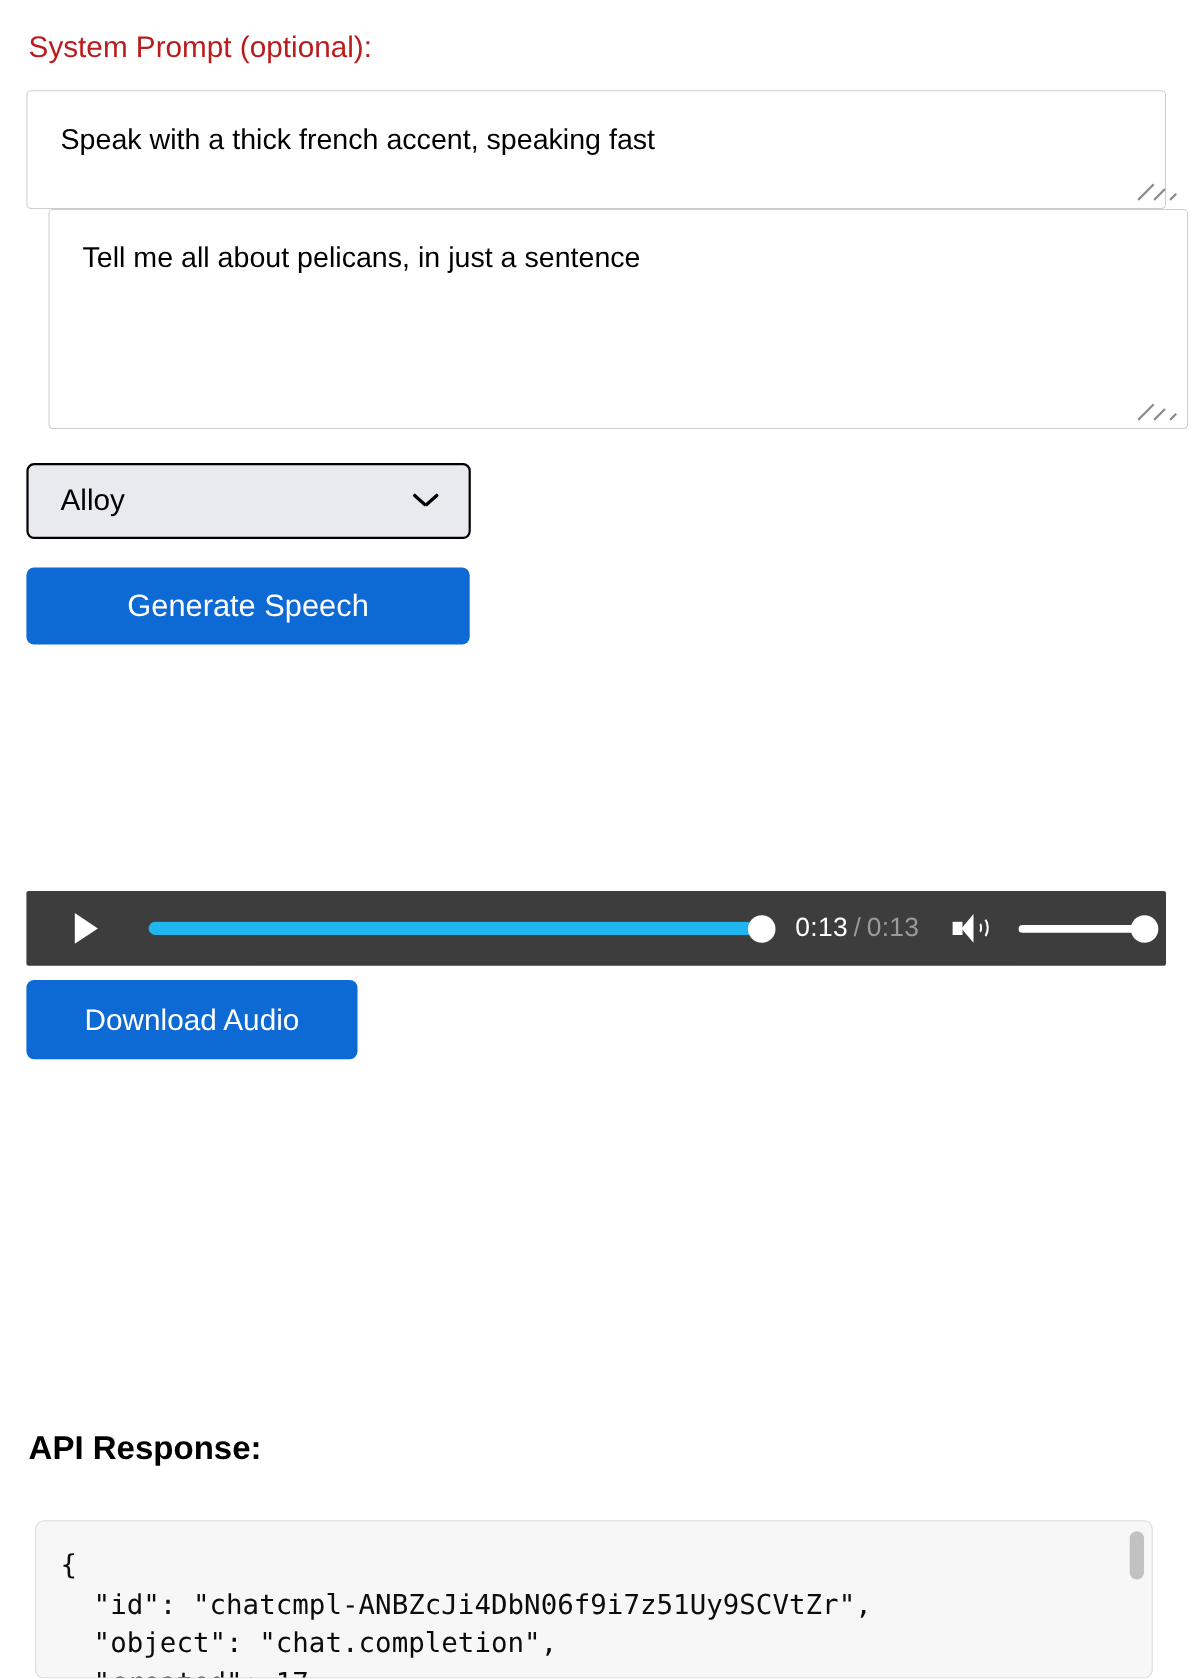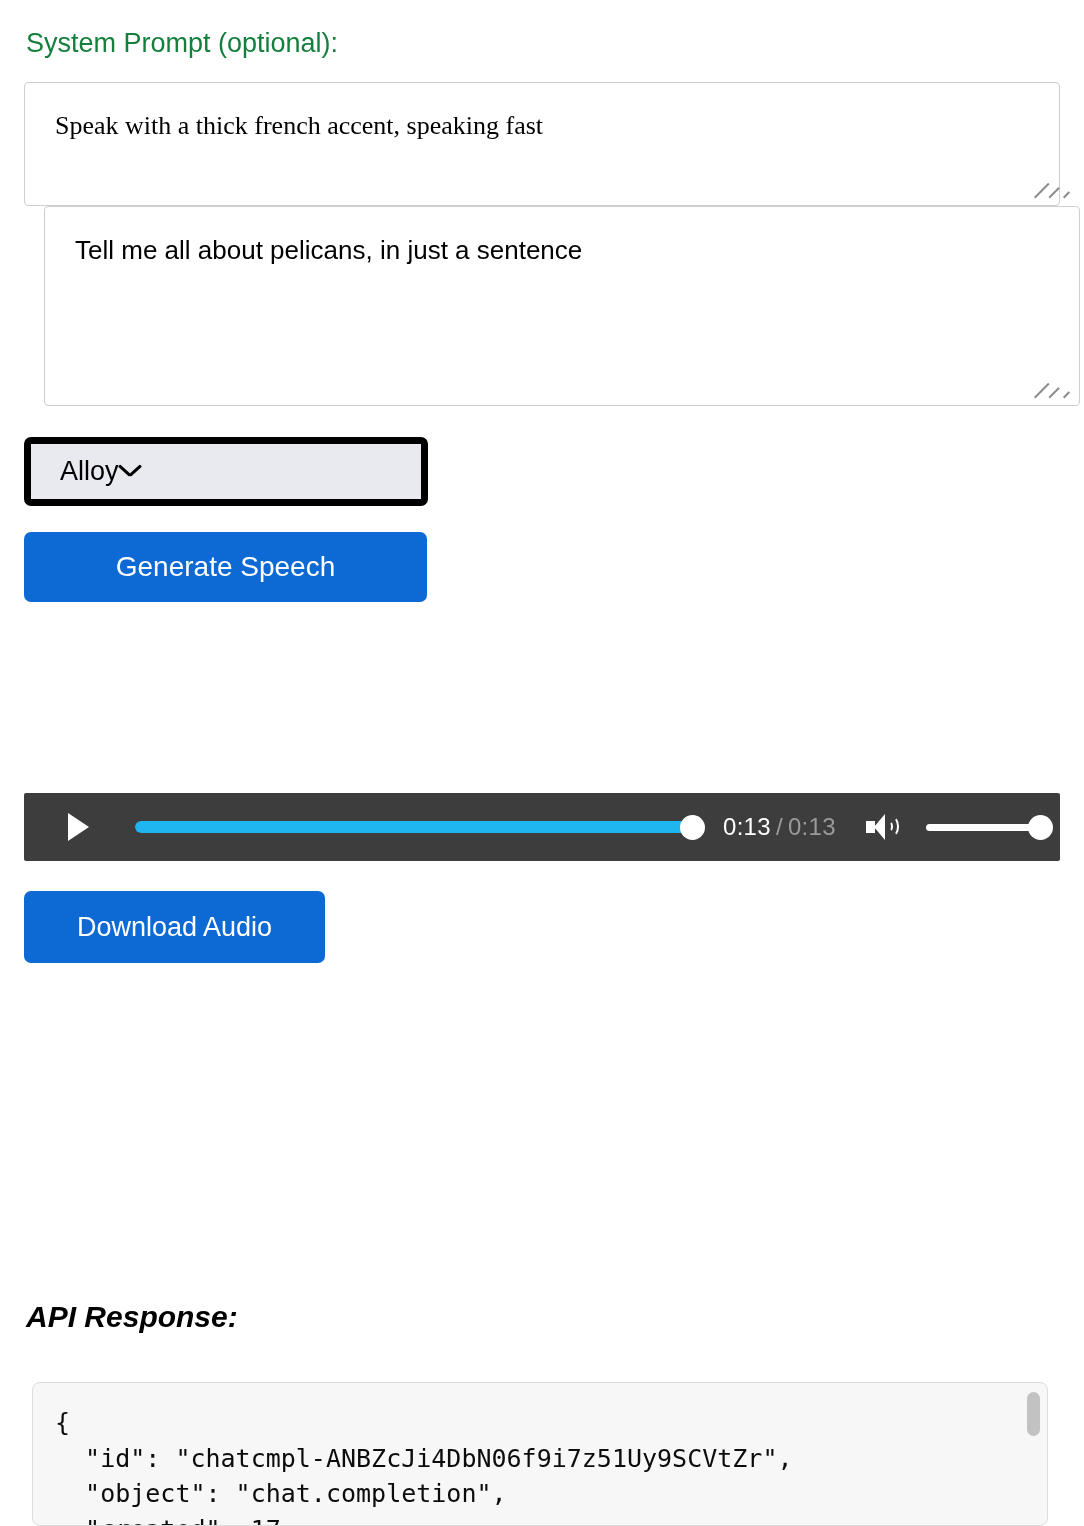--- a/index.html
+++ b/index.html
@@ -16,21 +16,21 @@
     width: 1084px;
     height: 1526px;
     position: relative;
     overflow: hidden;
     padding: 0 24px;
   }
 
   
   .field-label {
     font-size: 27px;
-    color: #15803d;
+    color: #b91c1c;
     line-height: 1;
     padding-top: 30px;
     padding-bottom: 0;
     display: block;
   }
   .label-sys { margin: 0 0 25px 2px; }
   .label-user { margin: 0 0 25px 2px; }
 
   
   .ta {
@@ -41,21 +41,21 @@
     border-radius: 4px;
     font-family: "Liberation Sans", sans-serif;
     font-size: 26px;
     color: #000;
     padding: 27px 0 0 30px;
     resize: none;
     position: relative;
     overflow: hidden;
     line-height: 1.25;
   }
-  .ta-sys { height: 124px; font-family: Liberation Serif, serif; }
+  .ta-sys { height: 108px; }
   .ta-user { height: 200px; }
   .resize-grip {
     position: absolute;
     right: 4px;
     bottom: 3px;
     width: 26px;
     height: 26px;
     pointer-events: none;
   }
   .resize-grip i {
@@ -66,28 +66,28 @@
     right: 0;
     transform: rotate(-45deg);
   }
 
   
   .voice-select {
     margin-top: 31px;
     width: 404px;
     height: 69px;
     background: #e9e9f0;
-    border: 7px solid #000000;
+    border: 2px solid #000000;
     border-radius: 7px;
     display: flex;
     align-items: center;
     padding: 0 18px 0 29px;
     font-size: 27px;
     color: #000;
-    justify-content: flex-start;
+    justify-content: space-between;
     cursor: default;
   }
   .chev {
     width: 22px; height: 13px;
     position: relative;
     margin-right: 10px;
   }
   .chev::before, .chev::after {
     content: "";
     position: absolute;
@@ -121,21 +121,21 @@
     margin-top: 0;
     width: 301px;
     height: 72px;
     font-size: 27px;
   }
 
   
   .audio-player {
     position: absolute;
     left: 24px;
-    top: 793px;
+    top: 810px;
     width: 1036px;
     height: 68px;
     background: #3d3d3d;
     border-radius: 2px;
     display: flex;
     align-items: center;
     padding: 0 26px 0 44px;
   }
   .play-btn {
     width: 22px; height: 28px;
@@ -271,21 +271,20 @@
   }
 
   
   .api-heading {
     position: absolute;
     left: 26px;
     top: 1300px;
     font-size: 30px;
     font-weight: bold;
     color: #000;
-    font-style: italic;
   }
   .code-box {
     position: absolute;
     left: 32px;
     top: 1382px;
     width: 1016px;
     height: 144px;
     background: #f7f7f7;
     border: 1px solid #dcdcdc;
     border-radius: 8px;

